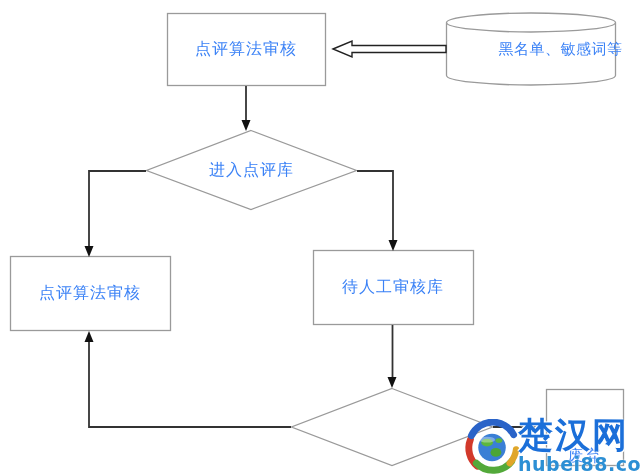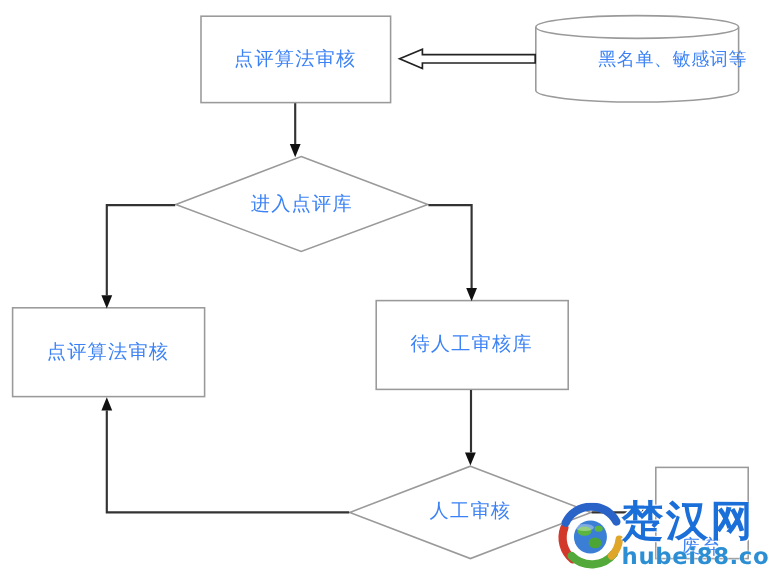--- a/index.html
+++ b/index.html
@@ -91,21 +91,20 @@
   <div class="node-label" style="left:167px;top:13px;width:158px;height:72px;">点评算法审核</div>
 
   <div class="node-label small" style="left:464px;top:18px;width:169px;height:62px;margin-left:12px;">黑名单、敏感词等</div>
 
   <div class="node-label" style="left:146px;top:131px;width:211px;height:78px;">进入点评库</div>
 
   <div class="node-label" style="left:10px;top:256px;width:160px;height:74px;">点评算法审核</div>
 
   <div class="node-label" style="left:313px;top:250px;width:160px;height:74px;">待人工审核库</div>
 
-  <div class="node-label" style="left:291px;top:389px;width:202px;height:74px;">人工审核</div>
 
   <div class="node-label" style="left:546px;top:389px;width:77px;height:70px;margin-top:32px;">废弃</div>
 
   <div class="watermark">
     <svg class="wm-logo" viewBox="0 0 58 58">
       <path d="M6,21 A24,24 0 0 0 13,48" fill="none" stroke="#d2392b" stroke-width="7" stroke-linecap="round"></path>
       <path d="M12,45 A24,24 0 0 0 48,43" fill="none" stroke="#53a93a" stroke-width="7" stroke-linecap="round"></path>
       <path d="M46,45 A24,24 0 0 0 52.5,31" fill="none" stroke="#e0a62a" stroke-width="6.5" stroke-linecap="round"></path>
       <path d="M7,17 A24,24 0 0 1 50,16" fill="none" stroke="#2a63c8" stroke-width="7" stroke-linecap="round"></path>
       <circle cx="28" cy="29" r="14" fill="#3a7fd5"></circle>

